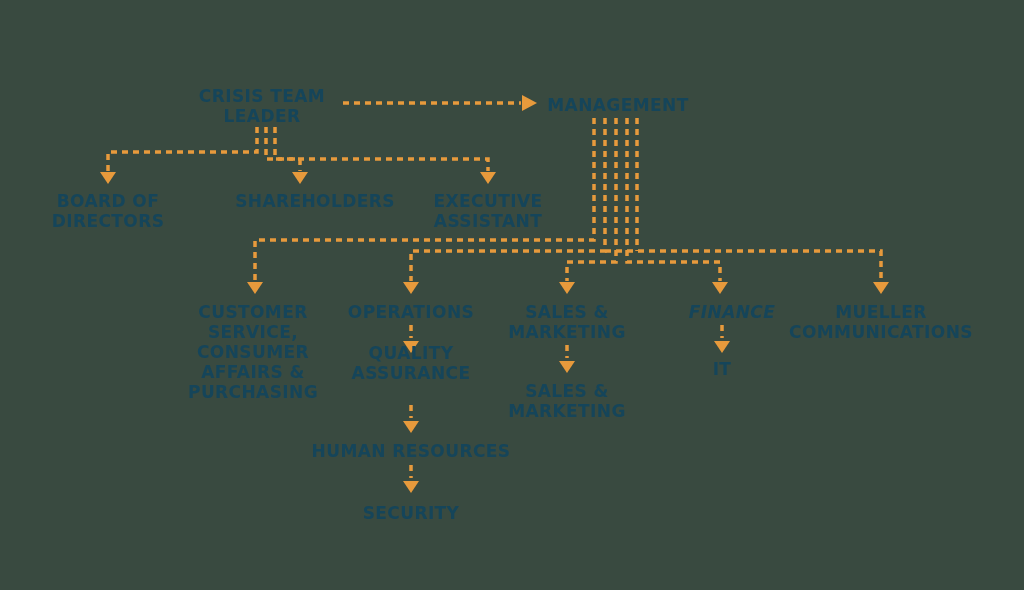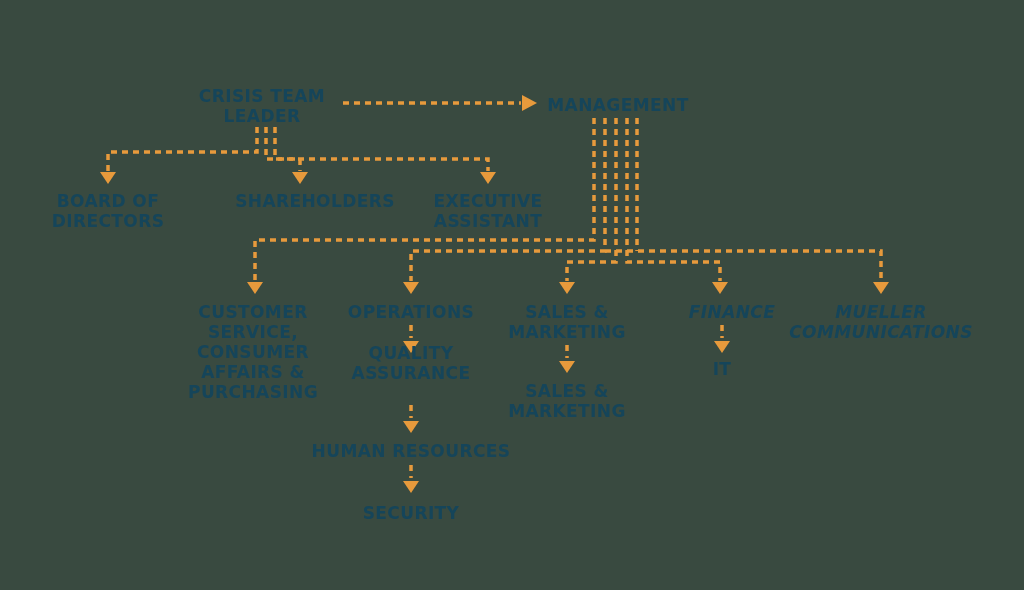--- a/index.html
+++ b/index.html
@@ -103,21 +103,21 @@
 SERVICE,
 CONSUMER
 AFFAIRS &amp;
 PURCHASING</div>
   <div class="node" style="left:488px; top:191px;">EXECUTIVE
 ASSISTANT</div>
   <div class="node" style="left:411px; top:302px;">OPERATIONS</div>
   <div class="node" style="left:567px; top:302px;">SALES &amp;
 MARKETING</div>
   <div class="node" style="left:732px; top:302px;font-style:italic;">FINANCE</div>
-  <div class="node" style="left:881px; top:302px;font-style:italic;">MUELLER
+  <div class="node" style="left:881px; top:302px;">MUELLER
 COMMUNICATIONS</div>
   <div class="node" style="left:411px; top:343px;">QUALITY
 ASSURANCE</div>
   <div class="node" style="left:722px; top:359px;text-align:center;">IT</div>
   <div class="node" style="left:567px; top:381px;">SALES &amp;
 MARKETING</div>
   <div class="node" style="left:411px; top:441px;">HUMAN RESOURCES</div>
   <div class="node" style="left:411px; top:503px;">SECURITY</div>
 
 </div>

